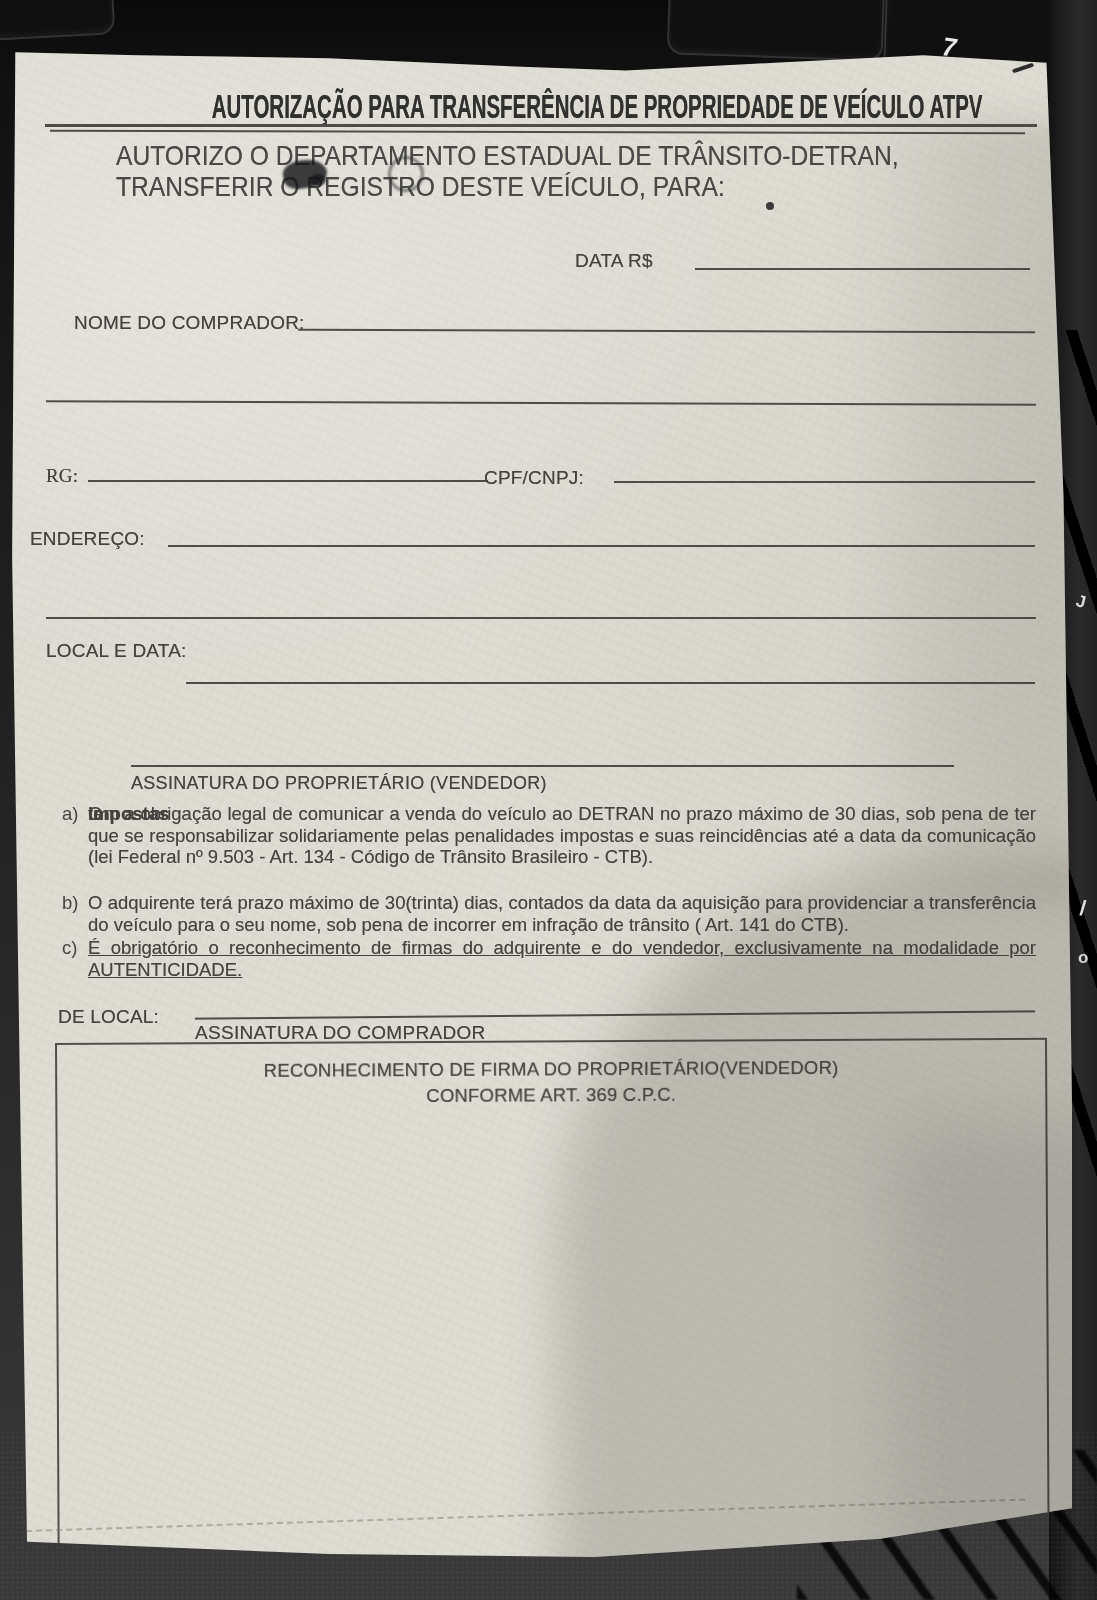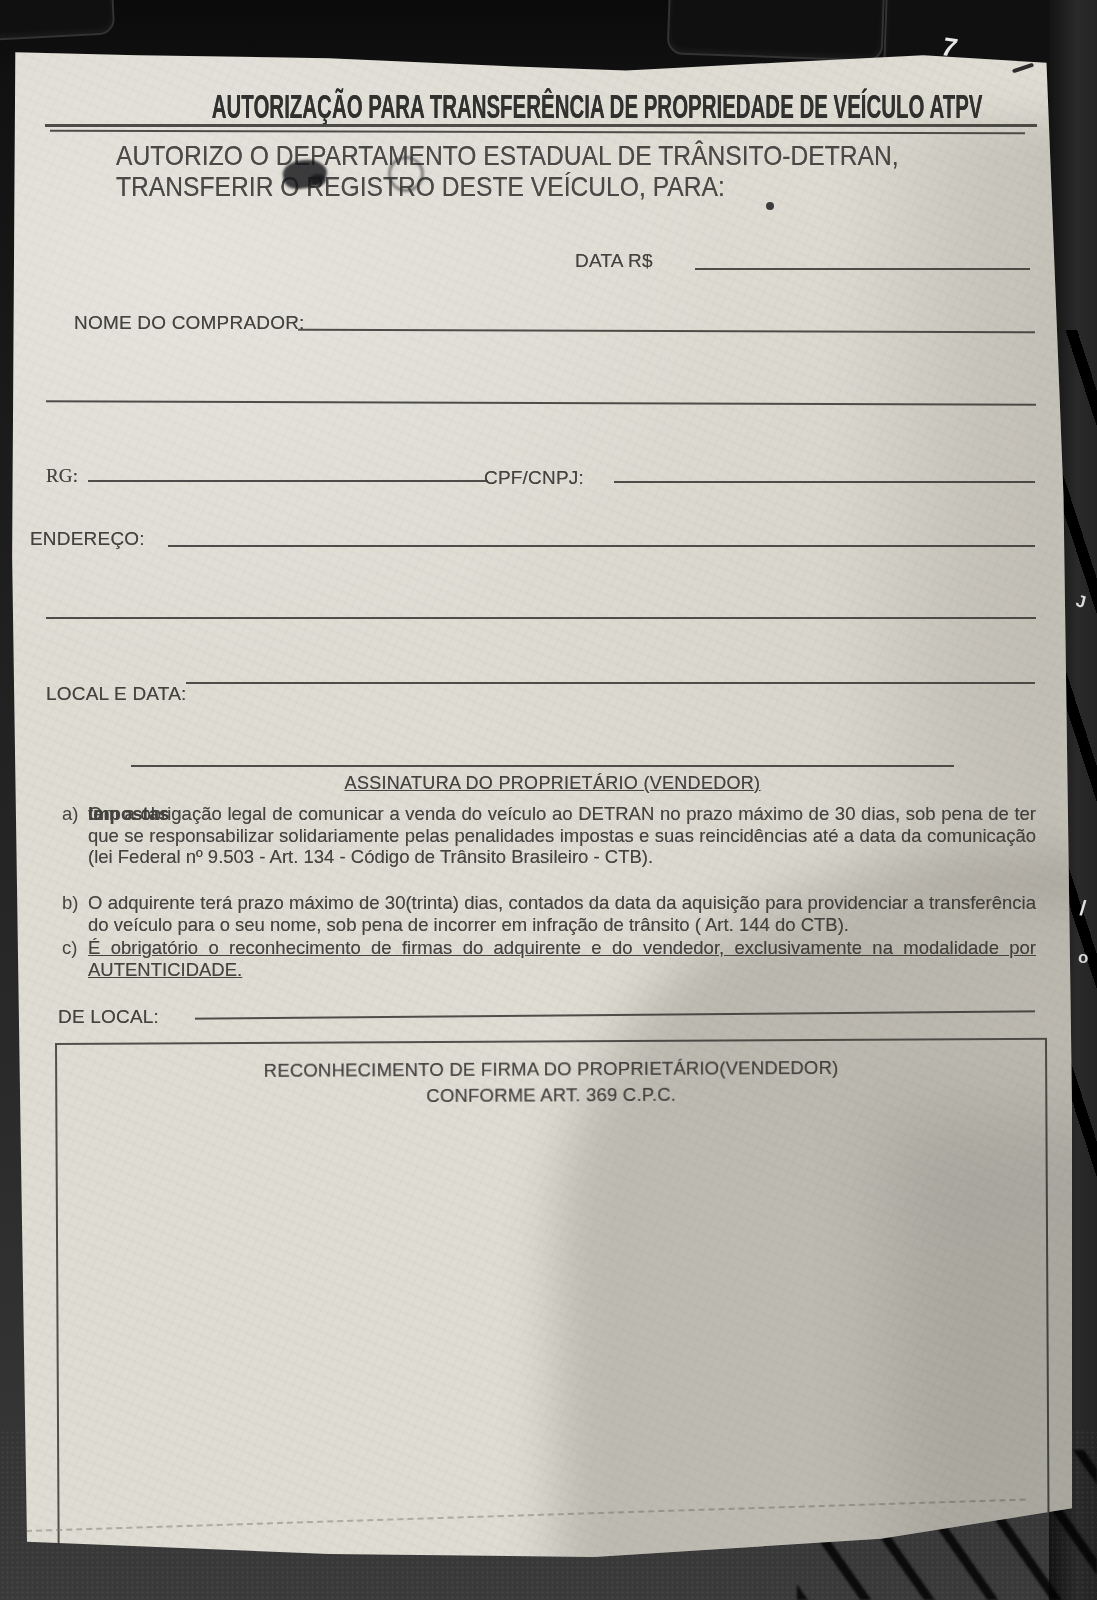--- a/index.html
+++ b/index.html
@@ -80,21 +80,21 @@
   .rule{height:0;border-top:2px solid #4d4c48;filter:blur(0.3px);}
   .rule-thick{border-top-width:3px;}
   .rule-dashed{border-top:2px dashed rgba(125,122,112,0.5);}
   .intro-line{
     left:106px;white-space:nowrap;font-size:28px;color:#4a4947;
     transform:scaleX(0.88);transform-origin:0 50%;
     text-shadow:0 0 0.6px rgba(70,70,68,0.7);
   }
   .label{font-size:19px;color:#43423f;white-space:nowrap;letter-spacing:0.2px;
     text-shadow:0 0 0.5px rgba(67,66,63,0.6);}
-  .sig-label{font-size:18px;text-align:center;letter-spacing:0.3px;text-decoration:underline;}
+  .sig-label{font-size:18px;letter-spacing:0.3px;}
   .clause{font-size:18.5px;line-height:21.5px;text-align:justify;color:#44433f;
     text-shadow:0 0 0.5px rgba(68,67,63,0.5);}
   .clause-label{font-size:18.5px;color:#44433f;}
   .notary-box{
     left:45px;top:1003px;width:988px;height:506px;
     border:2.5px solid #504f4b;border-bottom:none;
     transform:rotate(-0.3deg);transform-origin:0 0;filter:blur(0.2px);
   }
   .notary-line{left:0;width:100%;text-align:center;font-size:18.5px;color:#43423f;
     letter-spacing:0.2px;text-shadow:0 0 0.5px rgba(67,66,63,0.6);}
@@ -150,41 +150,42 @@
 
     <div class="label" style="left:36px;top:425px;font-family:Liberation Serif, serif;">RG:</div>
     <div class="rule" style="left:78px;top:440px;width:400px;"></div>
     <div class="label" style="left:474px;top:427px;">CPF/CNPJ:</div>
     <div class="rule" style="left:604px;top:441px;width:421px;"></div>
 
     <div class="label" style="left:20px;top:488px;">ENDEREÇO:</div>
     <div class="rule" style="left:158px;top:505px;width:867px;"></div>
     <div class="rule" style="left:36px;top:577px;width:990px;"></div>
 
-    <div class="label" style="left:36px;top:643px;">LOCAL E DATA:</div>
+    <div class="label" style="left:36px;top:600px;">LOCAL E DATA:</div>
     <div class="rule" style="left:176px;top:642px;width:849px;"></div>
 
     <div class="rule" style="left:121px;top:725px;width:823px;"></div>
     <div class="label sig-label" style="left:121px;top:733px;width:843px;">ASSINATURA DO PROPRIETÁRIO (VENDEDOR)</div>
 
     <div class="clause-label" style="left:52px;top:763px;">a)</div>
     <div class="clause" style="left:78px;top:763px;width:948px;">
         <span>O </span>
         <b>impostas</b>
         <span> tem a obrigação legal de comunicar a venda do veículo ao DETRAN no prazo máximo de 30 dias, sob pena de ter que se responsabilizar solidariamente pelas penalidades impostas e suas reincidências até a data da comunicação (lei Federal nº 9.503 - Art. 134 - Código de Trânsito Brasileiro - CTB).</span>
       </div>
 
     <div class="clause-label" style="left:52px;top:852px;">b)</div>
-    <div class="clause" style="left:78px;top:852px;width:948px;">O adquirente terá prazo máximo de 30(trinta) dias, contados da data da aquisição para providenciar a transferência do veículo para o seu nome, sob pena de incorrer em infração de trânsito ( Art. 144 do CTB).</div>
+    <div class="clause" style="left:78px;top:852px;width:948px;">O adquirente terá prazo máximo de 30(trinta) dias, contados da data da aquisição para providenciar a transferência do veículo para o seu nome, sob pena de incorrer em infração de trânsito ( Art. 141 do CTB).</div>
 
     <div class="clause-label" style="left:52px;top:897px;">c)</div>
     <div class="clause" style="left:78px;top:897px;width:948px;text-decoration:underline;">É obrigatório o reconhecimento de firmas do adquirente e do vendedor, exclusivamente na modalidade por AUTENTICIDADE.</div>
 
     <div class="label" style="left:48px;top:966px;">DE LOCAL:</div>
     <div class="rule" style="left:185px;top:974px;width:840px;transform:rotate(-0.5deg);"></div>
+    <div class="label sig-label" style="left:185px;top:982px;width:840px;font-size:19px;">ASSINATURA DO COMPRADOR</div>
 
     <div class="notary-box">
       <div class="notary-line" style="top:16px;">RECONHECIMENTO DE FIRMA DO PROPRIETÁRIO(VENDEDOR)</div>
       <div class="notary-line" style="top:42px;">CONFORME ART. 369 C.P.C.</div>
     </div>
 
     <div class="rule rule-dashed" style="left:16px;top:1490px;width:1000px;transform:rotate(-1.8deg);transform-origin:0 0;"></div>
 
     <div class="shadow-band"></div>
     <div class="shadow-blob"></div>

